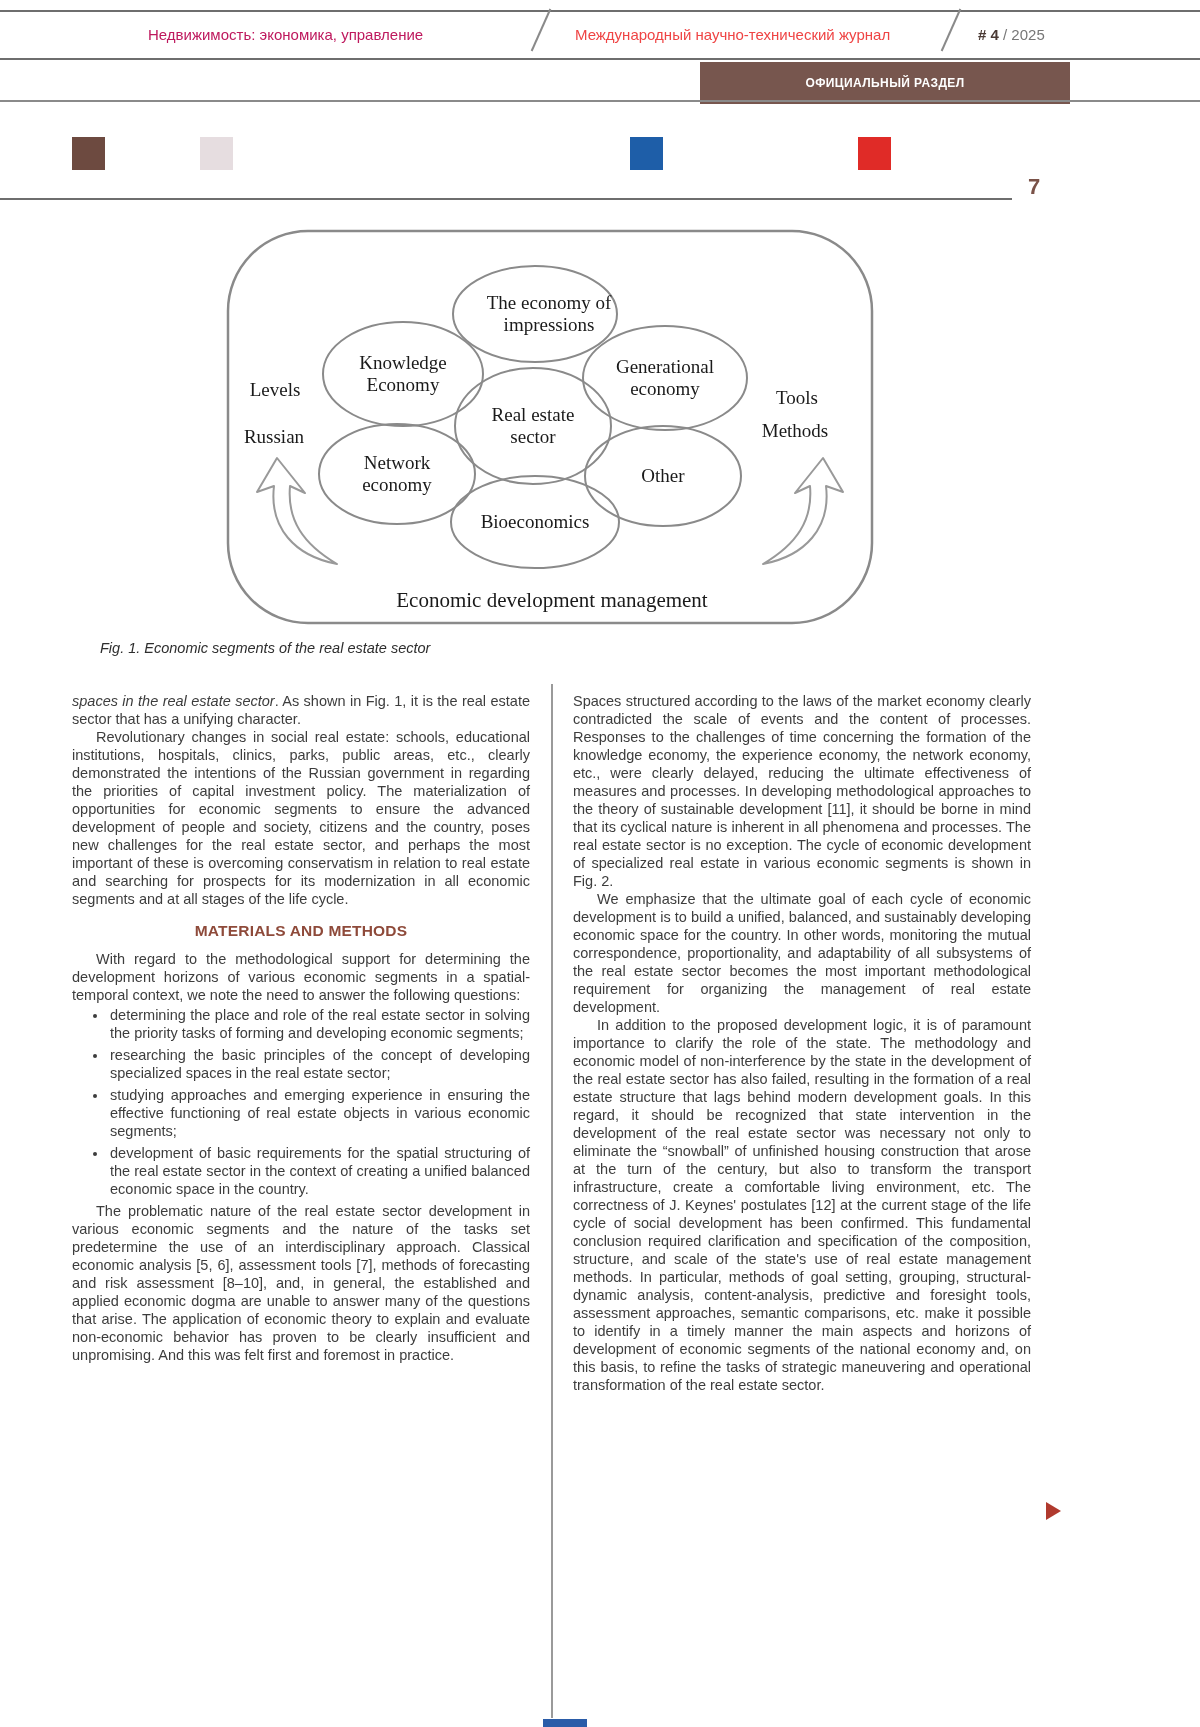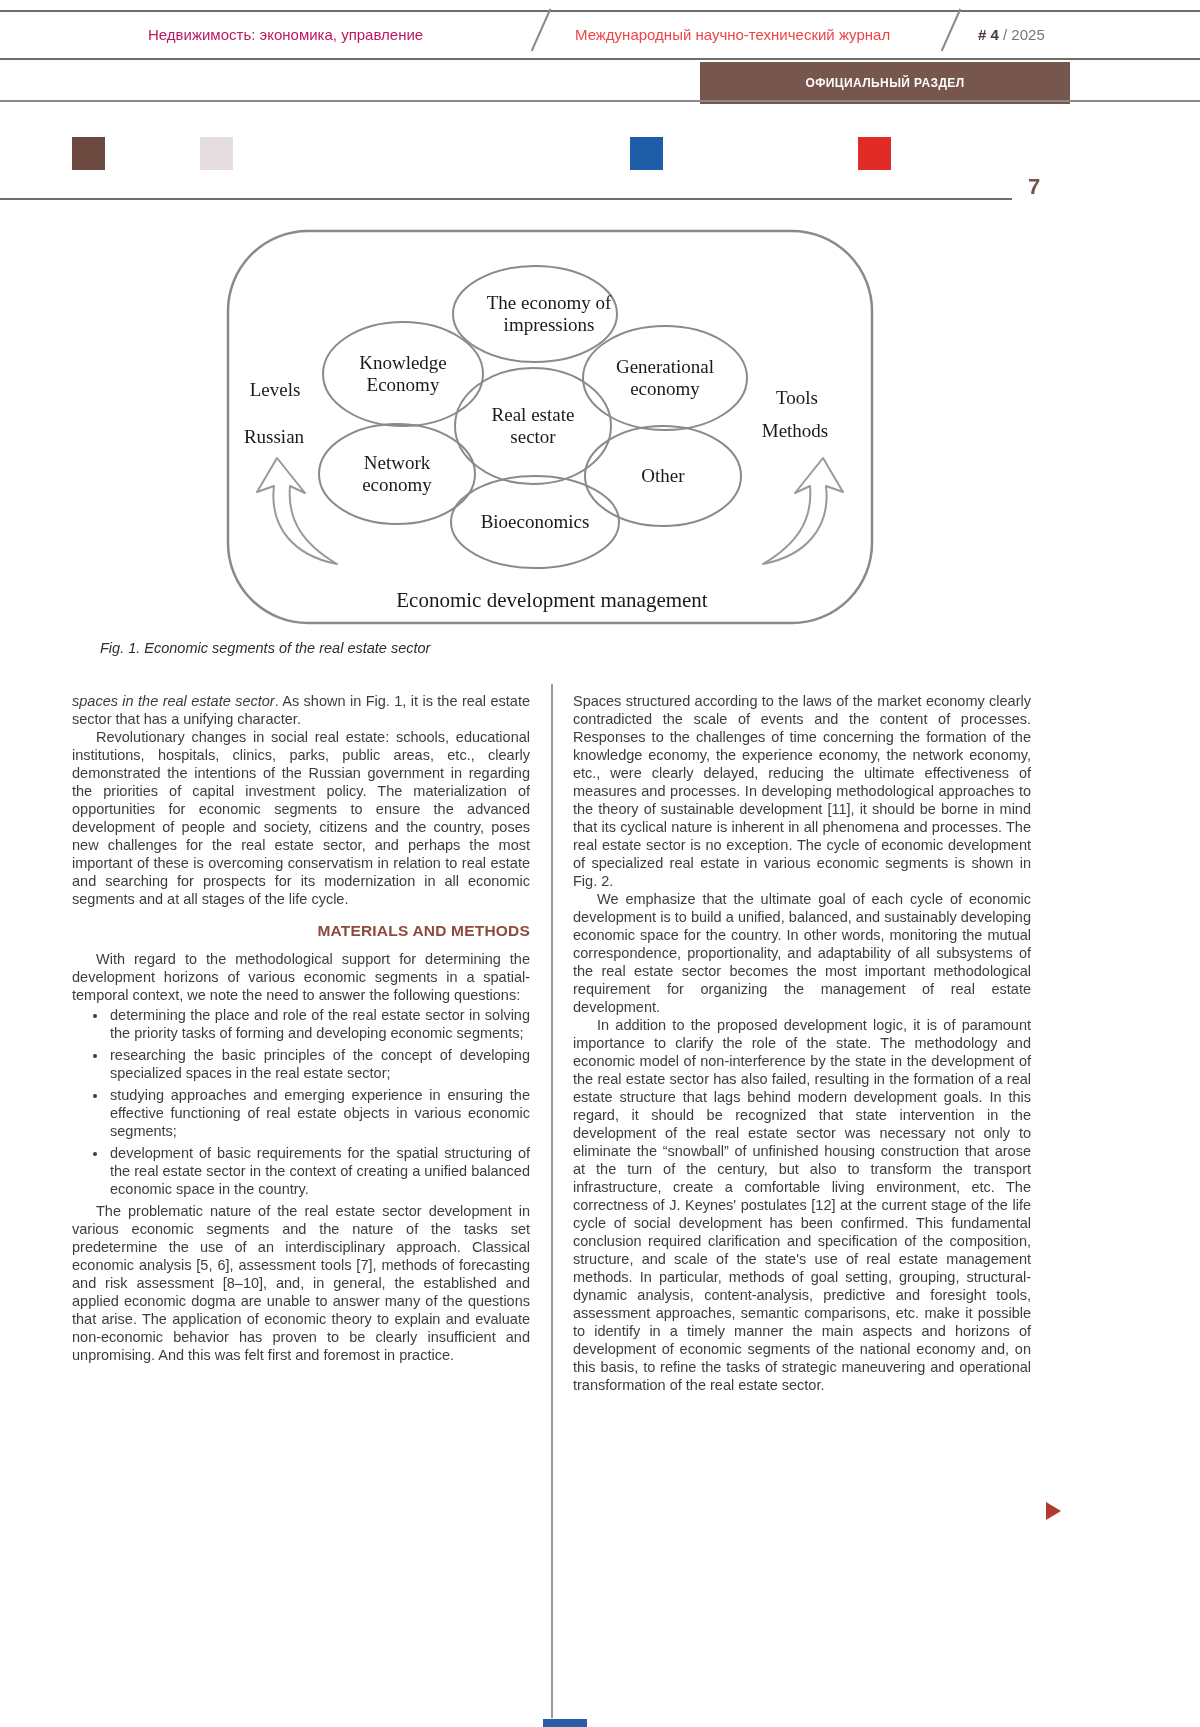--- a/index.html
+++ b/index.html
@@ -40,21 +40,21 @@
   
   .col{position:absolute;top:664px;width:458px;font-size:14.5px;line-height:18px;
        text-align:justify;color:#3d3d3d;margin-top:28px;}
   .col-left{left:72px;}
   .col-right{left:573px;}
   .divider{position:absolute;left:551px;top:684px;width:1.5px;height:1034px;background:#9a9a9a;}
   .col p{margin:0;}
   .indent{text-indent:24px;}
   .ital{font-style:italic;}
   .section-heading{margin:14px 0 10px 0;font-size:15.5px;font-weight:bold;color:#8e4a3a;
-                   letter-spacing:.2px;text-align:right;}
+                   letter-spacing:.2px;text-align:center;}
   ul.bullets{margin:2px 0 2px 0;padding-left:36px;list-style:disc;}
   ul.bullets li{margin:0 0 4px 0;padding-left:2px;}
   .next-arrow{position:absolute;left:1046px;top:1502px;width:0;height:0;
               border-left:15px solid #b03a2e;border-top:9px solid transparent;
               border-bottom:9px solid transparent;}
   .bottom-mark{position:absolute;left:543px;top:1719px;width:44px;height:8px;background:#2a5ca8;}
 </style>
 </head>
 <body>
 

